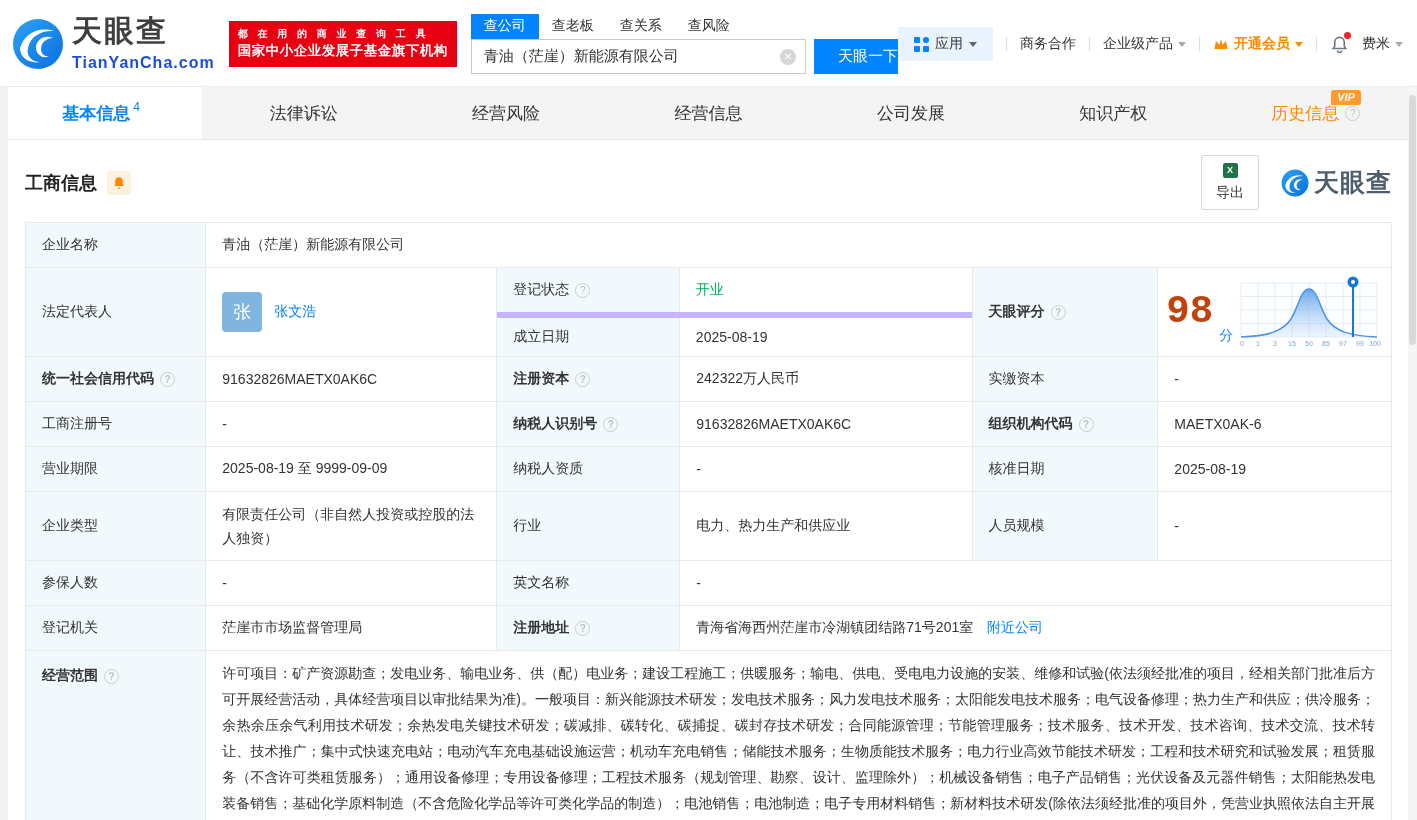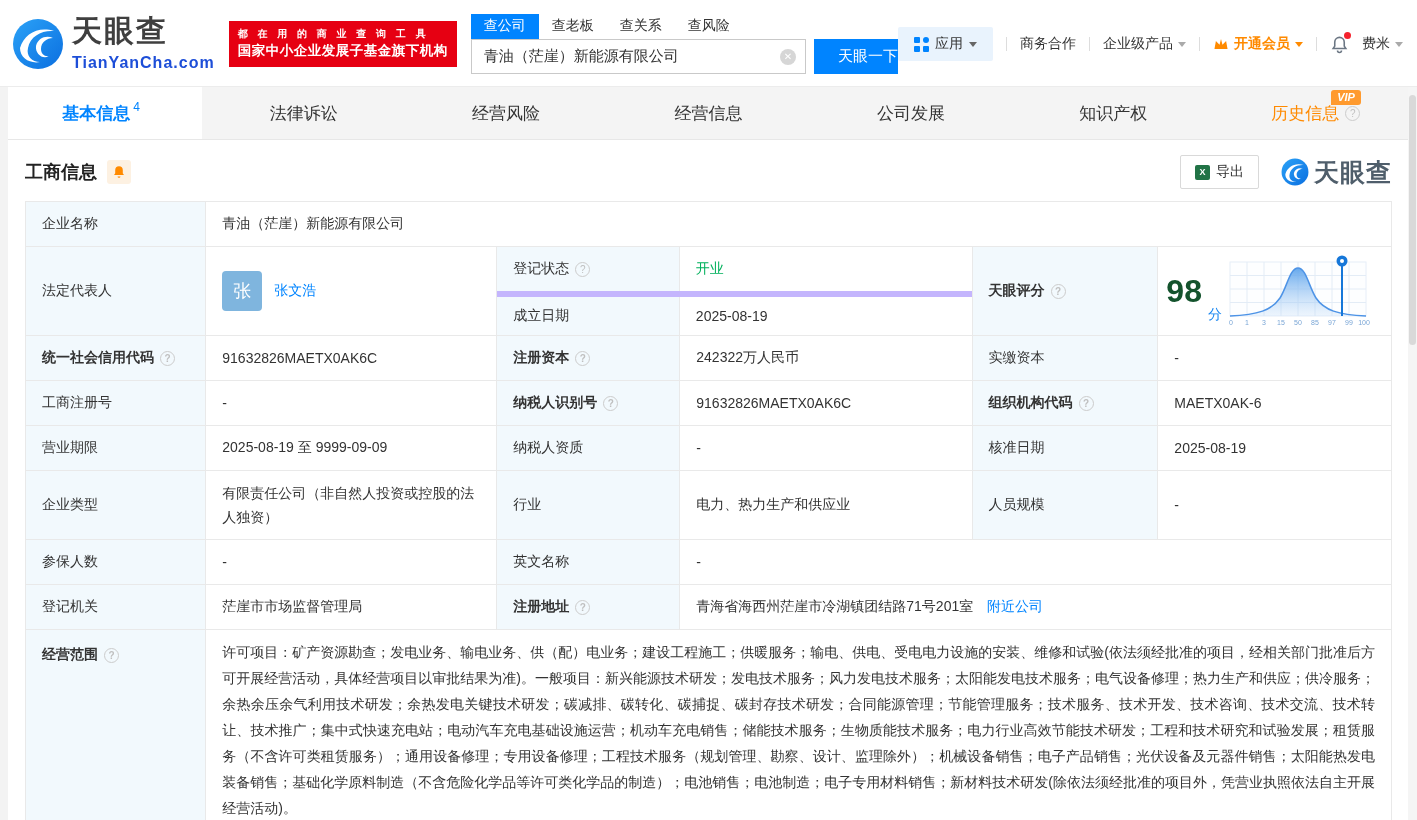--- a/index.html
+++ b/index.html
@@ -40,42 +40,42 @@
   .tab-count { font-size:12px; color:#0084ff; margin-left:3px; transform:translateY(-6px); font-weight:normal; }
   .page-tab.history { color:#ff8a00; }
   .vip-badge { position:absolute; top:3px; right:56px; background:#ff9a2e; color:#fff; font-size:11px; font-style:italic; font-weight:bold; padding:1px 6px 2px; border-radius:3px 3px 3px 0; }
   .help { display:inline-flex; width:15px; height:15px; border:1px solid #ccc; border-radius:50%; color:#bfbfbf; font-size:10px; align-items:center; justify-content:center; margin-left:6px; flex:none; cursor:pointer; }
   .help::before { content:"?"; }
   
   .section-head { display:flex; align-items:center; margin:15px 25px 12px; }
   .section-title { font-size:18px; font-weight:bold; color:#222; }
   .bell-chip { width:24px; height:24px; margin-left:10px; background:#fdf1e2; border-radius:3px; display:flex; align-items:center; justify-content:center; cursor:pointer; }
   .head-right { margin-left:auto; display:flex; align-items:center; gap:22px; }
-  .export-btn { display:flex; align-items:center; gap:6px; border:1px solid #d9d9d9; border-radius:2px; background:#fff; padding:7px 14px; font-size:14px; color:#333; cursor:pointer; font-family:inherit; }
+  .export-btn { display:flex; align-items:center; gap:6px; border:1px solid #d9d9d9; border-radius:2px; background:#fff; padding:7px 14px; font-size:14px; color:#333; cursor:pointer; font-family:inherit;flex-direction:column; }
   .xls-icon { width:15px; height:15px; background:#217346; border-radius:2px; color:#fff; font-size:9px; font-weight:bold; line-height:15px; text-align:center; }
   .xls-icon::before { content:"X"; }
   .watermark { display:flex; align-items:center; gap:5px; }
   .watermark .wm-text { font-size:25px; font-weight:bold; color:#4f5e6b; letter-spacing:1px; }
   
   .info-table { width:1367px; margin:0 25px; border-collapse:collapse; table-layout:fixed; font-size:14px; }
   .info-table td { border:1px solid #e9e9e9; padding:10px 16px; vertical-align:middle; color:#333; }
   .info-table td.lbl { background:#f2f9fd; }
   .lbl-inner { display:flex; align-items:center;font-weight:bold; }
   .dash { color:#333; }
   .nested { padding:0 !important; }
   .subrow { display:flex; align-items:stretch; height:44px; }
   .subrow + .subrow { border-top:6px solid #c4b5fd; }
   .sublbl { width:38.5%; background:#f2f9fd; border-right:1px solid #e9e9e9; display:flex; align-items:center; padding:0 16px; }
   .subval { flex:1; display:flex; align-items:center; padding:0 16px; }
   .status-open { color:#00b05c; }
   .link { color:#0084ff; text-decoration:none; cursor:pointer; }
   .rep-wrap { display:flex; align-items:center; gap:12px; }
   .avatar { width:40px; height:40px; border-radius:4px; background:#7fb5de; color:#fff; font-size:18px; display:flex; align-items:center; justify-content:center; cursor:pointer; }
   .score-wrap { display:flex; align-items:center; gap:6px; }
-  .score-num { font-size:32px; font-weight:bold; color:#14532d; line-height:1; }
+  .score-num { font-size:39px; font-weight:bold; color:#c2410c; line-height:1;font-family:Liberation Mono, monospace; }
   .score-unit { font-size:14px; color:#1584f0; align-self:flex-end; margin-bottom:4px; }
   .scope-text { line-height:26px; text-align:justify; }
   
   .edge-left { position:absolute; left:0; top:87px; width:8px; height:733px; background:#f3f3f3; }
   .edge-right { position:absolute; right:0; top:87px; width:9px; height:733px; background:#f5f5f5; }
   .scroll-thumb { position:absolute; right:1px; top:95px; width:7px; height:250px; background:#d9d9d9; border-radius:4px; }
 </style>
 </head>
 <body>
 

